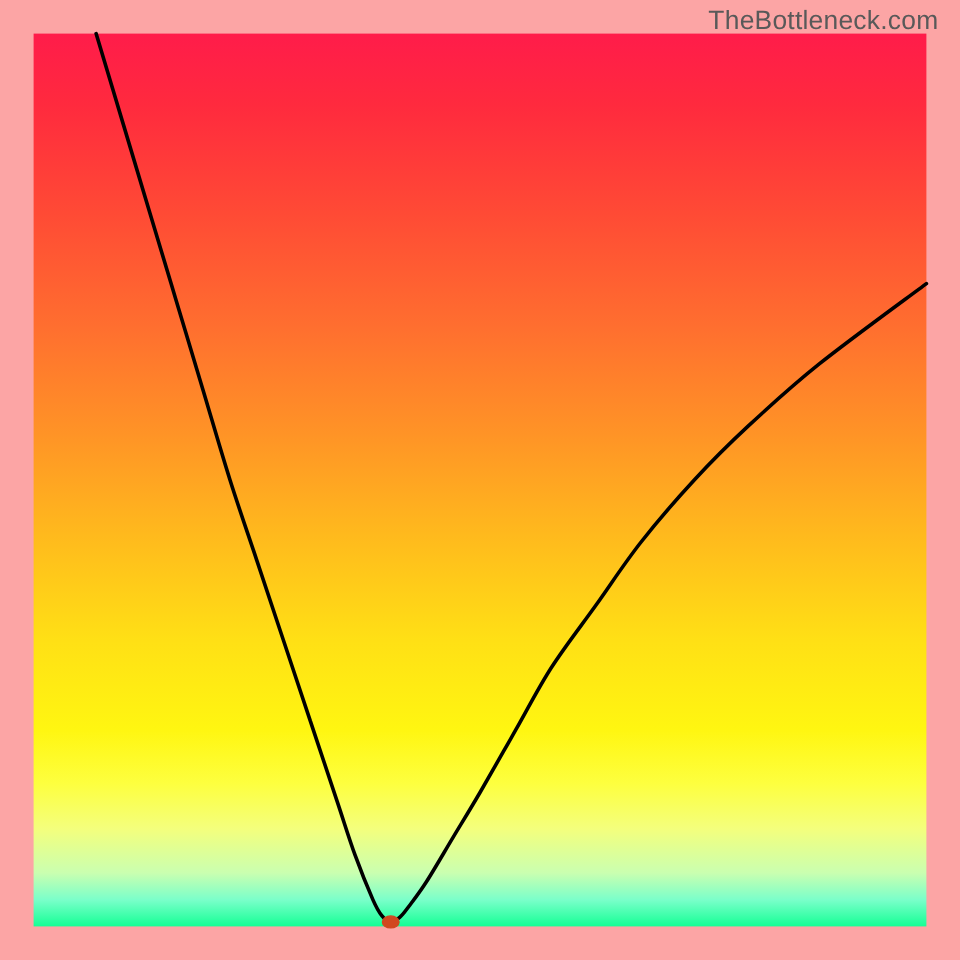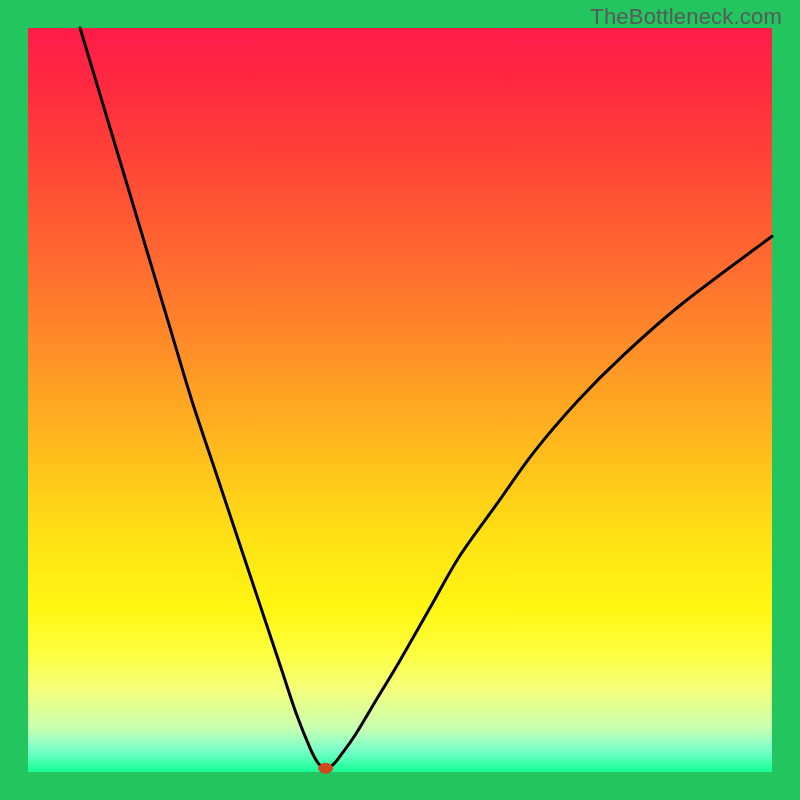--- a/index.html
+++ b/index.html
@@ -8,21 +8,21 @@
     width: 800px;
     height: 800px;
     overflow: hidden;
     background: #000000;
     font-family: Arial, Helvetica, sans-serif;
   }
   .outer {
     position: relative;
     width: 800px;
     height: 800px;
-    background: #22c55e;
+    background: #fca5a5;
   }
   .watermark {
     position: absolute;
     top: 4px;
     right: 18px;
     color: #595959;
     font-size: 22px;
     font-weight: 400;
     letter-spacing: 0.2px;
     font-family: Arial, Helvetica, sans-serif;

